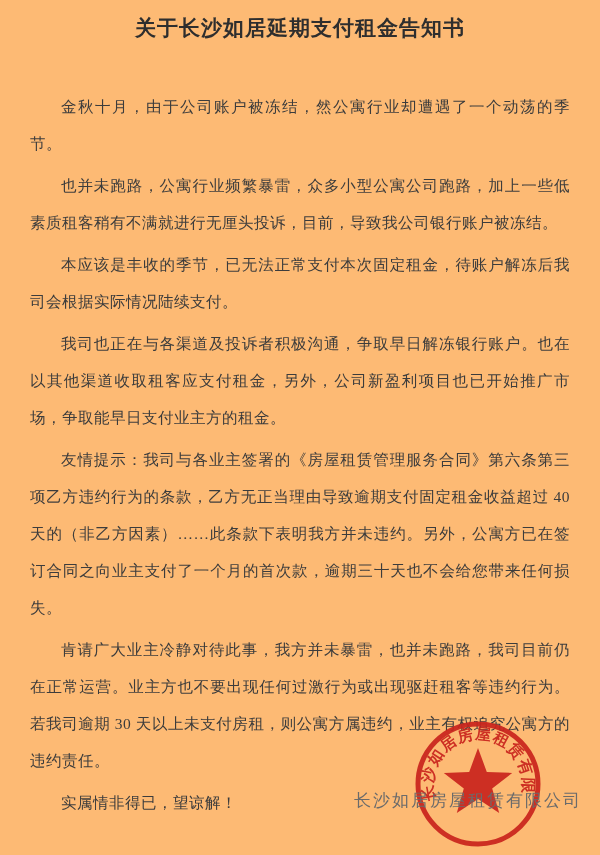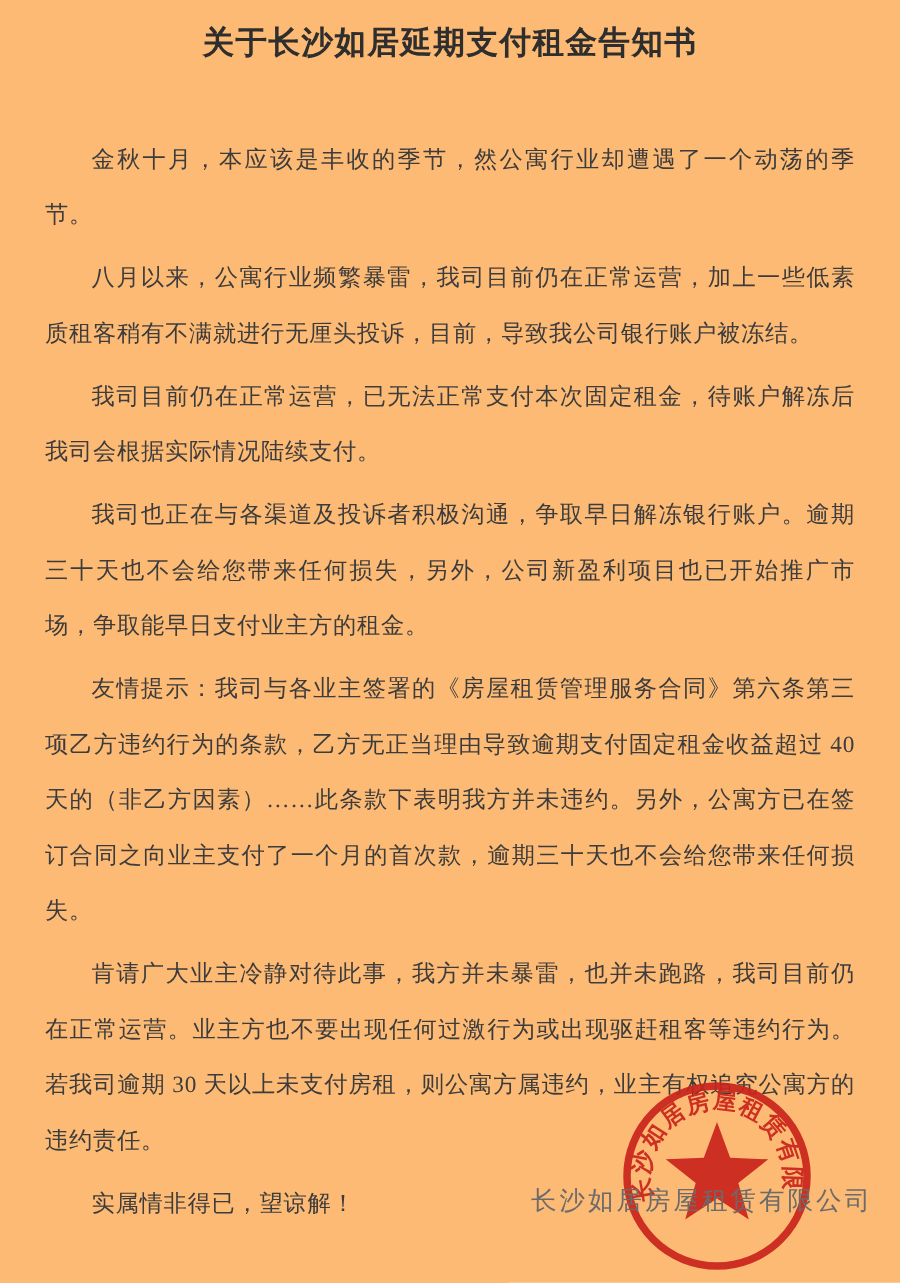--- a/index.html
+++ b/index.html
@@ -61,24 +61,24 @@
   }
 </style>
 </head>
 <body>
 
 <div class="page">
 
   <h1 class="doc-title">关于长沙如居延期支付租金告知书</h1>
 
   <div class="body-text">
-    <p class="para">金秋十月，本应该是丰收的季节，然公寓行业却遭遇了一个动荡的季节。</p>
-    <p class="para">八月以来，公寓行业频繁暴雷，我司目前仍在正常运营，加上一些低素质租客稍有不满就进行无厘头投诉，目前，导致我公司银行账户被冻结。</p>
-    <p class="para">我司目前仍在正常运营，已无法正常支付本次固定租金，待账户解冻后我司会根据实际情况陆续支付。</p>
-    <p class="para">我司也正在与各渠道及投诉者积极沟通，争取早日解冻银行账户。逾期三十天也不会给您带来任何损失，另外，公司新盈利项目也已开始推广市场，争取能早日支付业主方的租金。</p>
+    <p class="para">金秋十月，由于公司账户被冻结，然公寓行业却遭遇了一个动荡的季节。</p>
+    <p class="para">也并未跑路，公寓行业频繁暴雷，众多小型公寓公司跑路，加上一些低素质租客稍有不满就进行无厘头投诉，目前，导致我公司银行账户被冻结。</p>
+    <p class="para">本应该是丰收的季节，已无法正常支付本次固定租金，待账户解冻后我司会根据实际情况陆续支付。</p>
+    <p class="para">我司也正在与各渠道及投诉者积极沟通，争取早日解冻银行账户。也在以其他渠道收取租客应支付租金，另外，公司新盈利项目也已开始推广市场，争取能早日支付业主方的租金。</p>
     <p class="para">友情提示：我司与各业主签署的《房屋租赁管理服务合同》第六条第三项乙方违约行为的条款，乙方无正当理由导致逾期支付固定租金收益超过 40 天的（非乙方因素）……此条款下表明我方并未违约。另外，公寓方已在签订合同之向业主支付了一个月的首次款，逾期三十天也不会给您带来任何损失。</p>
     <p class="para">肯请广大业主冷静对待此事，我方并未暴雷，也并未跑路，我司目前仍在正常运营。业主方也不要出现任何过激行为或出现驱赶租客等违约行为。若我司逾期 30 天以上未支付房租，则公寓方属违约，业主有权追究公寓方的违约责任。</p>
     <p class="para">实属情非得已，望谅解！</p>
   </div>
 
   <div class="signature-block">
     <div>长沙如居房屋租赁有限公司</div>
   </div>
 
   <svg class="seal" viewBox="0 0 150 135" xmlns="http://www.w3.org/2000/svg">

